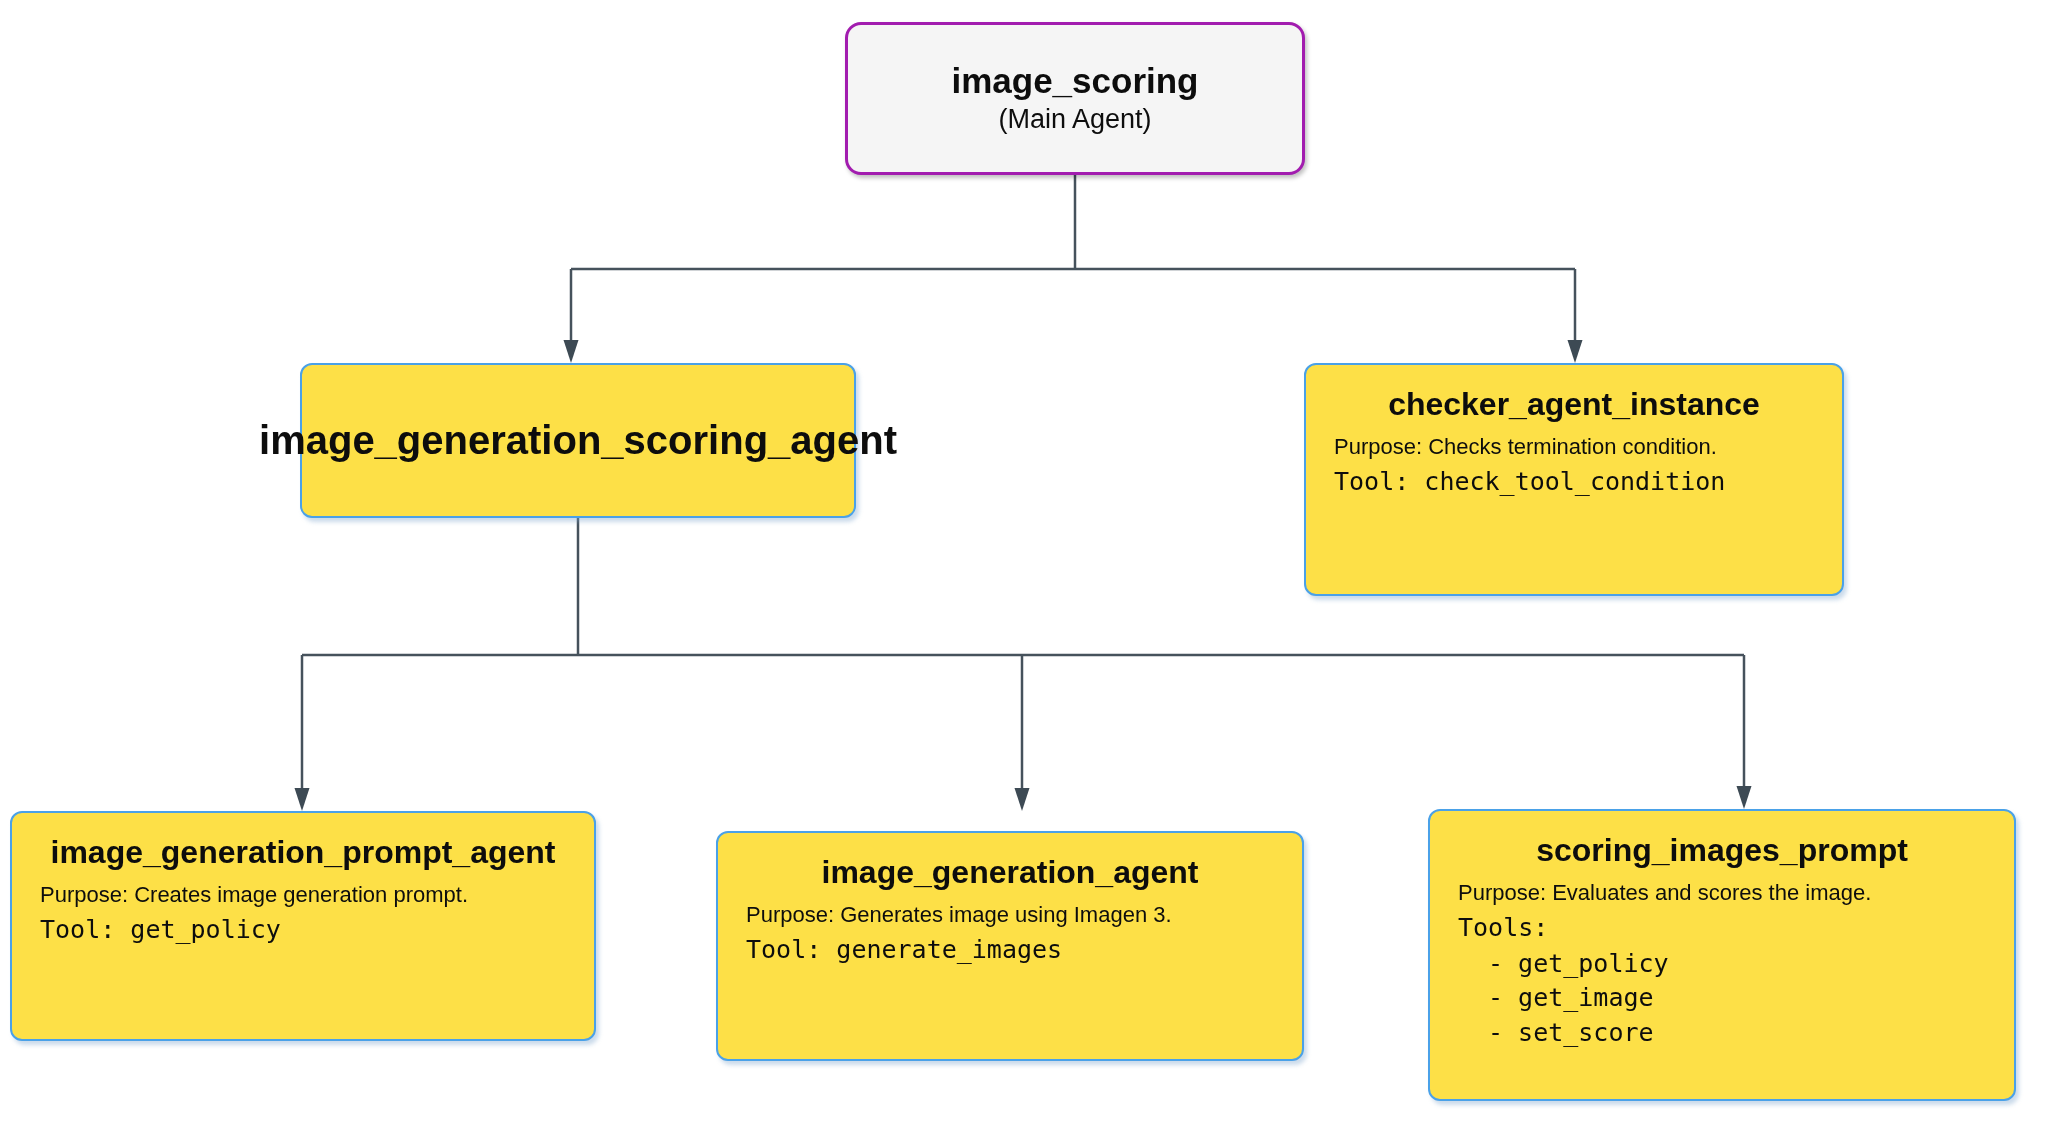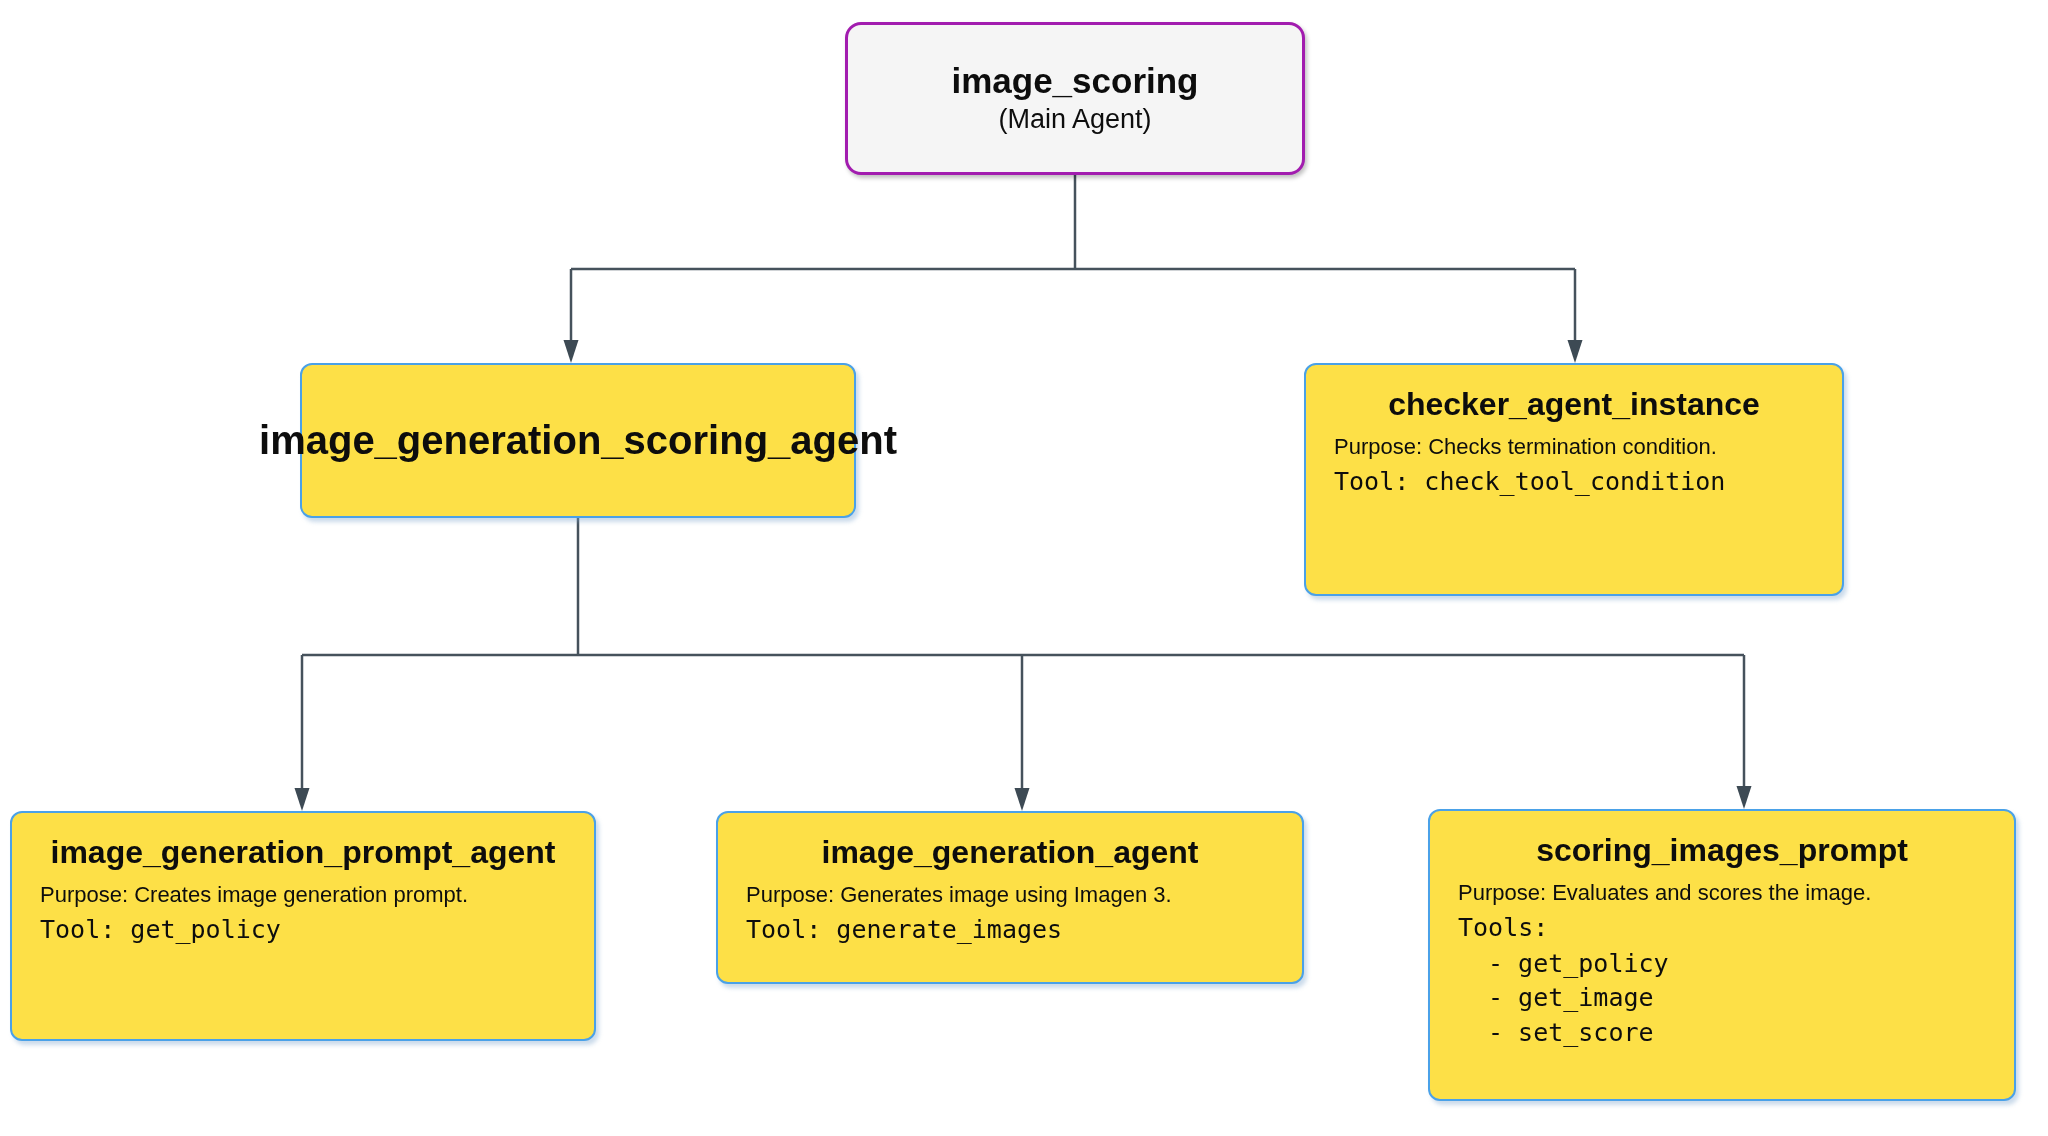--- a/index.html
+++ b/index.html
@@ -110,21 +110,21 @@
     <div class="purpose">Purpose: Checks termination condition.</div>
     <div class="mono"><span>Tool:</span> <span>check_tool_condition</span></div>
   </div>
 
   <div class="node detail" style="left:10px; top:811px; width:586px; height:230px;">
     <div class="node-title">image_generation_prompt_agent</div>
     <div class="purpose">Purpose: Creates image generation prompt.</div>
     <div class="mono"><span>Tool:</span> <span>get_policy</span></div>
   </div>
 
-  <div class="node detail" style="left:716px; top:811px; width:588px; height:173px;">
+  <div class="node detail" style="left:716px; top:831px; width:588px; height:230px;">
     <div class="node-title">image_generation_agent</div>
     <div class="purpose">Purpose: Generates image using Imagen 3.</div>
     <div class="mono"><span>Tool:</span> <span>generate_images</span></div>
   </div>
 
   <div class="node detail" style="left:1428px; top:809px; width:588px; height:292px;">
     <div class="node-title">scoring_images_prompt</div>
     <div class="purpose">Purpose: Evaluates and scores the image.</div>
     <div class="mono">Tools:</div>
     <div class="mono tool-item">- get_policy</div>

